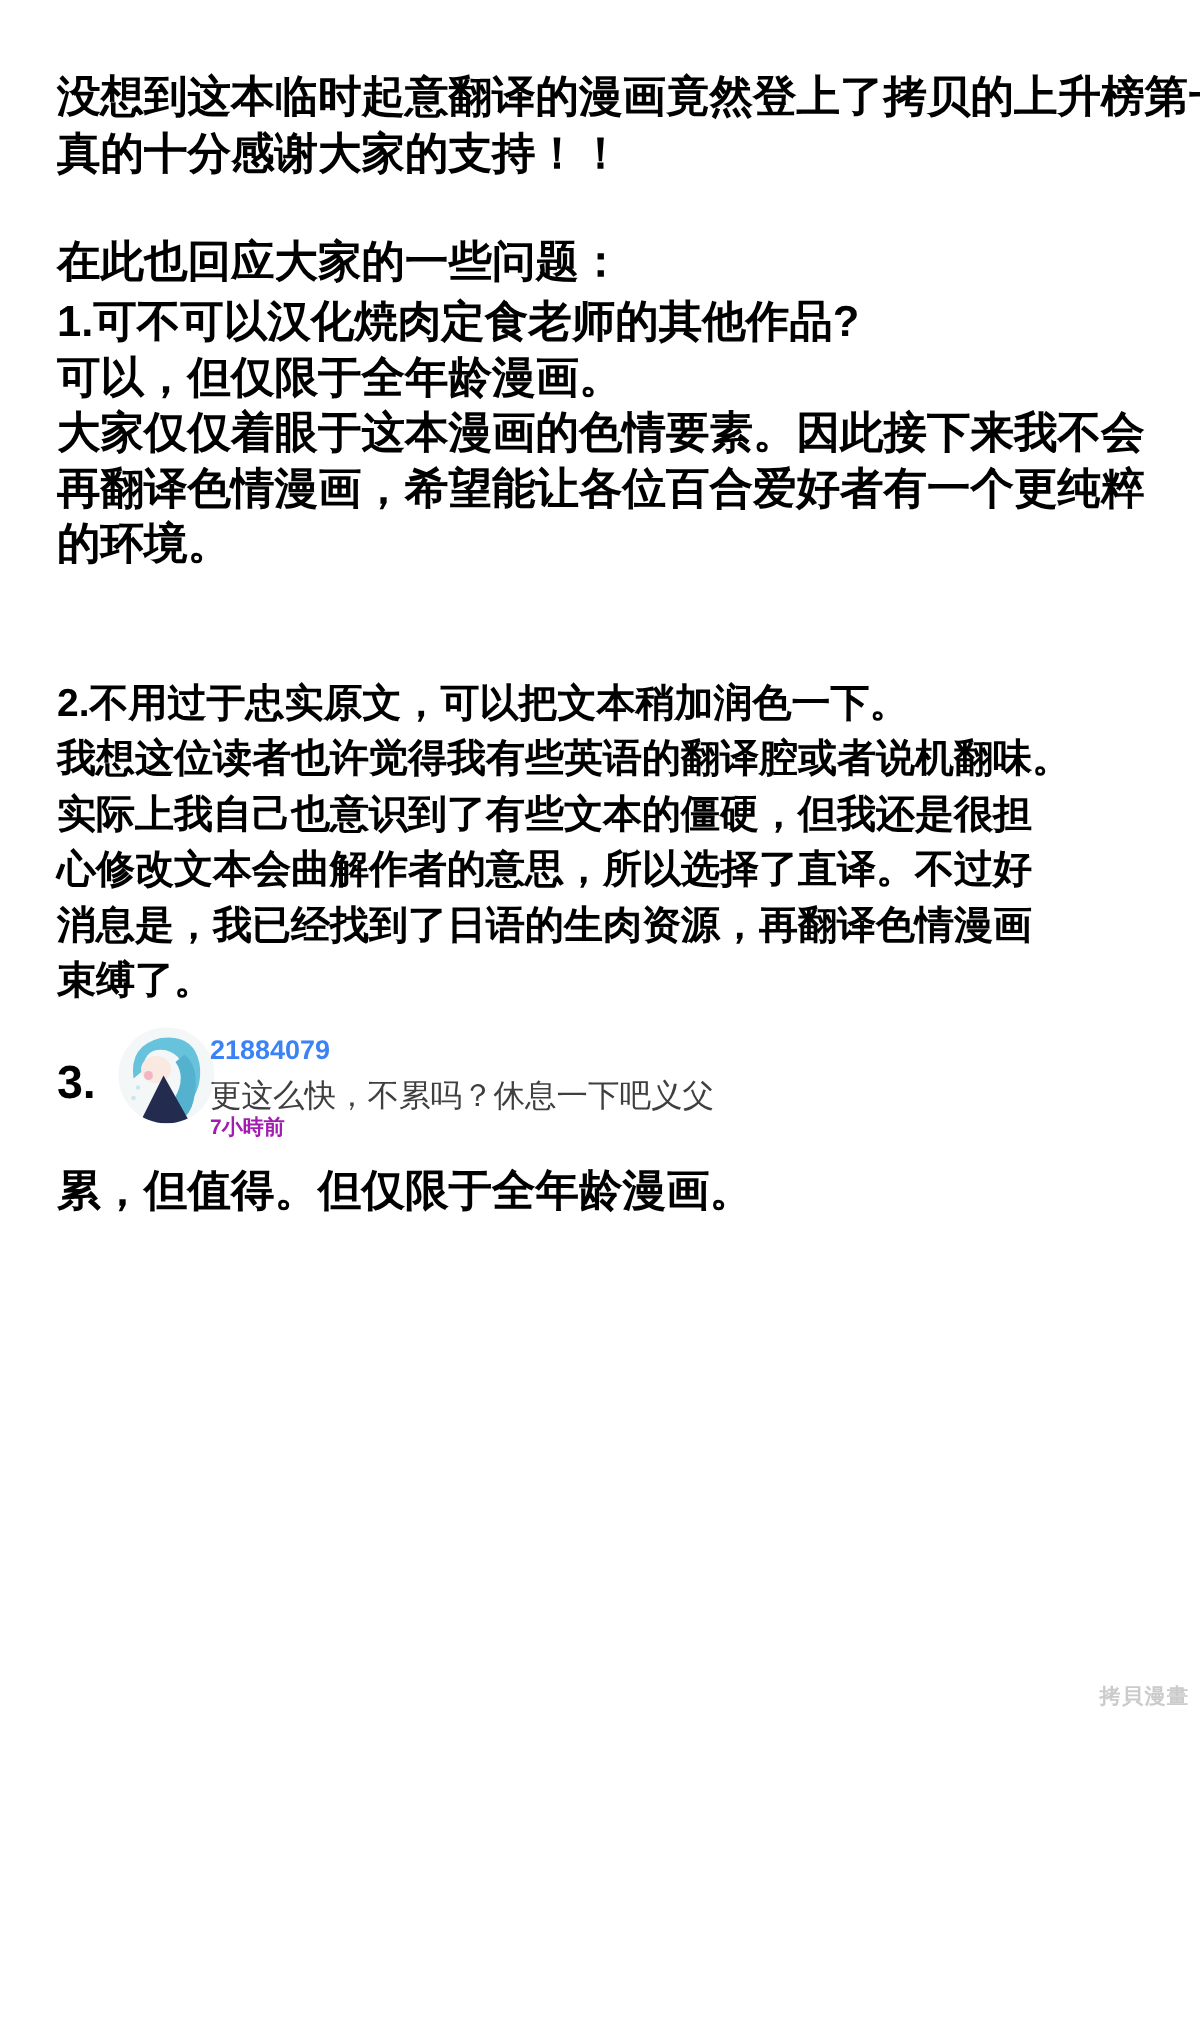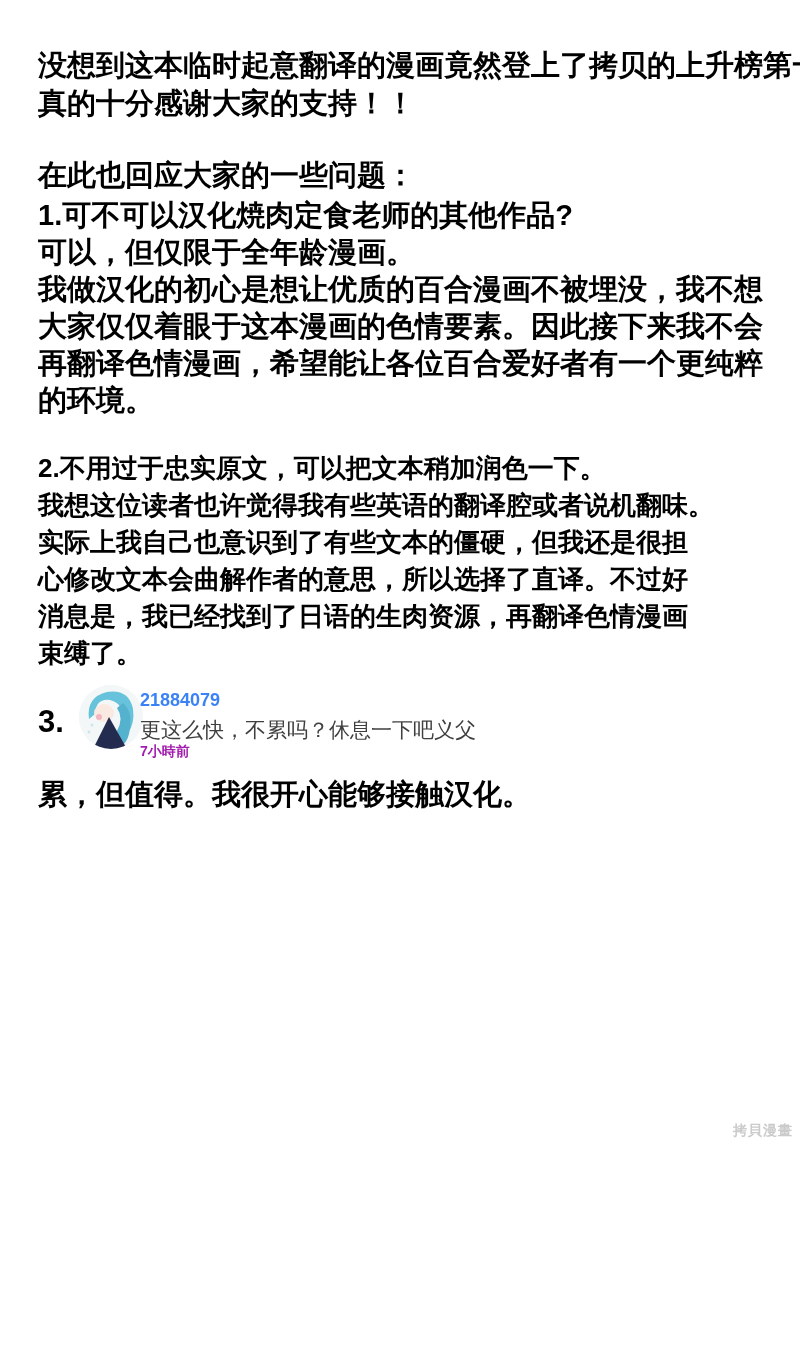--- a/index.html
+++ b/index.html
@@ -41,21 +41,20 @@
   <div class="intro zh">
     <div class="line">没想到这本临时起意翻译的漫画竟然登上了拷贝的上升榜第一</div>
     <div class="line">真的十分感谢大家的支持！！</div>
   </div>
 
   <div class="qa-intro zh">在此也回应大家的一些问题：</div>
 
   <div class="q1 zh">
     <div class="line">1.可不可以汉化焼肉定食老师的其他作品?</div>
     <div class="line">可以，但仅限于全年龄漫画。</div>
-    <div class="line">我做汉化的初心是想让优质的百合漫画不被埋没，我不想</div>
     <div class="line">大家仅仅着眼于这本漫画的色情要素。因此接下来我不会</div>
     <div class="line">再翻译色情漫画，希望能让各位百合爱好者有一个更纯粹</div>
     <div class="line">的环境。</div>
   </div>
 
   <div class="q2 zh">
     <div class="line">2.不用过于忠实原文，可以把文本稍加润色一下。</div>
     <div class="line">我想这位读者也许觉得我有些英语的翻译腔或者说机翻味。</div>
     <div class="line">实际上我自己也意识到了有些文本的僵硬，但我还是很担</div>
     <div class="line">心修改文本会曲解作者的意思，所以选择了直译。不过好</div>
@@ -75,18 +74,18 @@
       <circle cx="13" cy="40" r="1.5" fill="#cde6ee"></circle>
       <circle cx="10" cy="47" r="1.5" fill="#cde6ee"></circle>
       <path d="M14 64 L30 32 L48 64 Z" fill="#232c4e"></path>
     </svg>
   </div>
 
   <div class="c-username">21884079</div>
   <div class="c-text">更这么快，不累吗？休息一下吧义父</div>
   <div class="c-time">7小時前</div>
 
-  <div class="reply zh">累，但值得。我很开心能够接触汉化。</div>
+  <div class="reply zh">累，但值得。但仅限于全年龄漫画。</div>
 
 
   <div class="watermark">拷貝漫畫</div>
 
 </div>
 
 </body></html>

